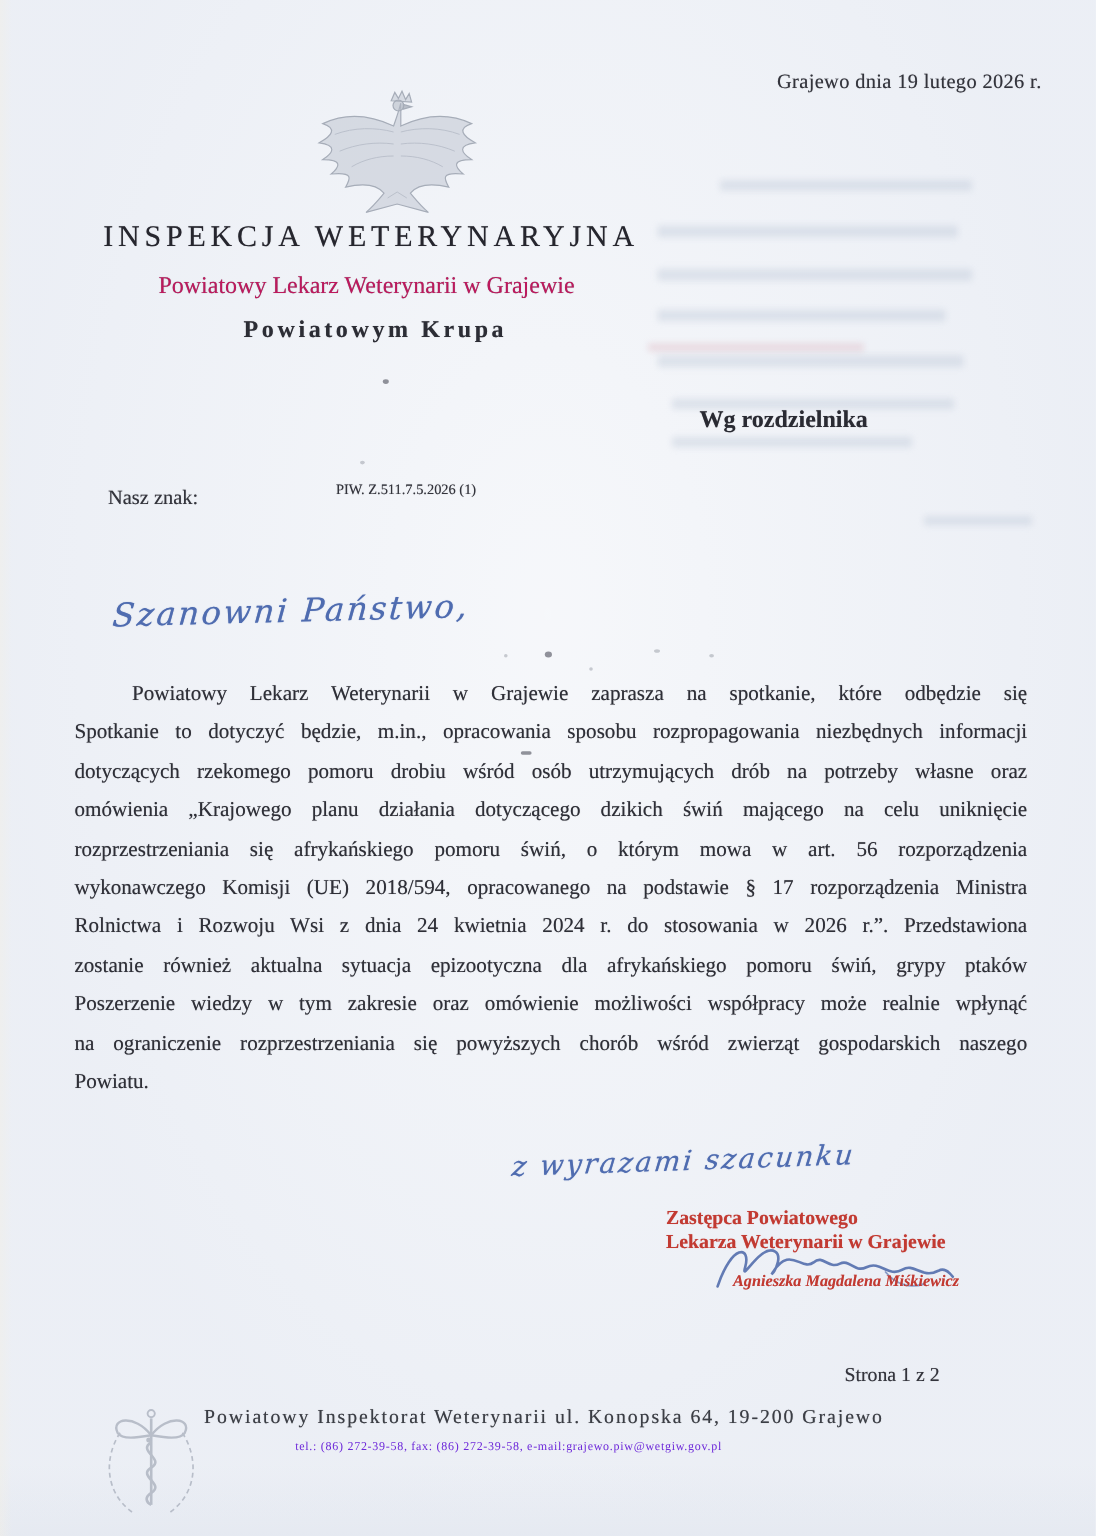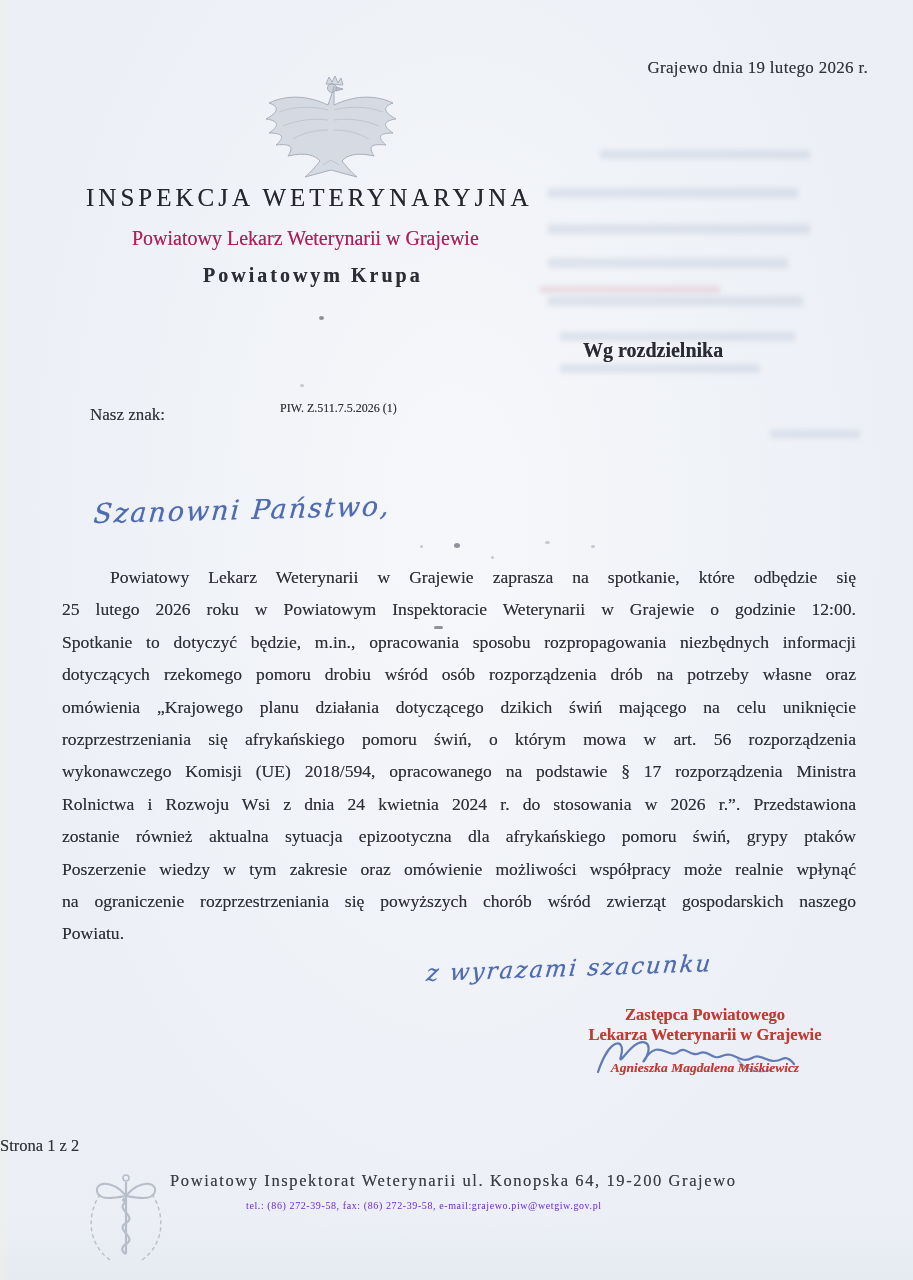--- a/index.html
+++ b/index.html
@@ -38,26 +38,26 @@
   }
   .body-block{left:62px;top:561px;width:794px;font-size:17.6px;line-height:32.4px;color:#2e2f37;}
   .bline{text-align:justify;text-align-last:justify;white-space:normal;}
   .bline.first{padding-left:48px;}
   .bline.last{text-align-last:left;}
   .closing{
     left:428px;top:960px;font-size:23px;letter-spacing:2px;
     transform:rotate(-2deg) skewX(-8deg);transform-origin:left top;
     text-shadow:0 0 0.7px rgba(79,108,176,0.7);
   }
-  .stamp{left:555px;top:1005px;width:300px;text-align:center;color:#c23a32;font-weight:bold;
+  .stamp{left:555px;top:1005px;width:300px;text-align:left;color:#c23a32;font-weight:bold;
     font-size:16.5px;line-height:20px;text-shadow:0 0 0.6px rgba(194,58,50,0.6);}
   .sig-svg{left:588px;top:1030px;width:210px;height:52px;}
   .stamp-name{left:560px;top:1060px;width:290px;text-align:center;color:#c23a32;
     font-size:13.5px;font-style:italic;font-weight:bold;text-shadow:0 0 0.5px rgba(194,58,50,0.5);}
-  .page-num{left:0;top:1136px;width:783px;text-align:left;font-size:16.5px;color:#33343c;}
+  .page-num{left:0;top:1136px;width:783px;text-align:right;font-size:16.5px;color:#33343c;}
   .caduceus{left:78px;top:1166px;width:96px;height:102px;}
   .footer1{left:170px;top:1171px;font-size:16.5px;font-weight:normal;letter-spacing:1.6px;color:#3b3e45;}
   .footer2{left:246px;top:1200px;font-size:10px;letter-spacing:0.6px;color:#6d28d9;}
   .ghost{position:absolute;background:rgba(173,184,206,0.30);filter:blur(2.5px);border-radius:2px;}
   .ghost.pink{background:rgba(215,166,178,0.32);}
   .speck{position:absolute;background:rgba(60,62,74,0.55);border-radius:50%;}
   .speck.faint{background:rgba(90,95,110,0.3);}
 </style>
 </head>
 <body>
@@ -117,23 +117,22 @@
 
 <div class="abs scan distribution">Wg rozdzielnika</div>
 
 <div class="abs scan ref-label">Nasz znak:</div>
 <div class="abs scan ref-value">PIW. Z.511.7.5.2026 (1)</div>
 
 <div class="abs handwriting greeting">Szanowni Państwo,</div>
 
 <div class="abs scan body-block">
   <div class="bline first">Powiatowy Lekarz Weterynarii w Grajewie zaprasza na spotkanie, które odbędzie się</div>
-  <div class="bline">25 lutego 2026 roku w Powiatowym Inspektoracie Weterynarii w Grajewie o godzinie 12:00.</div>
   <div class="bline">Spotkanie to dotyczyć będzie, m.in., opracowania sposobu rozpropagowania niezbędnych informacji</div>
-  <div class="bline">dotyczących rzekomego pomoru drobiu wśród osób rozporządzenia drób na potrzeby własne oraz</div>
+  <div class="bline">dotyczących rzekomego pomoru drobiu wśród osób utrzymujących drób na potrzeby własne oraz</div>
   <div class="bline">omówienia „Krajowego planu działania dotyczącego dzikich świń mającego na celu uniknięcie</div>
   <div class="bline">rozprzestrzeniania się afrykańskiego pomoru świń, o którym mowa w art. 56 rozporządzenia</div>
   <div class="bline">wykonawczego Komisji (UE) 2018/594, opracowanego na podstawie § 17 rozporządzenia Ministra</div>
   <div class="bline">Rolnictwa i Rozwoju Wsi z dnia 24 kwietnia 2024 r.  do stosowania w 2026 r.”. Przedstawiona</div>
   <div class="bline">zostanie również aktualna sytuacja epizootyczna dla afrykańskiego pomoru świń, grypy ptaków</div>
   <div class="bline">Poszerzenie wiedzy w tym zakresie oraz omówienie możliwości współpracy może realnie wpłynąć</div>
   <div class="bline">na ograniczenie rozprzestrzeniania się powyższych chorób wśród zwierząt gospodarskich naszego</div>
   <div class="bline last">Powiatu.</div>
 </div>
 

